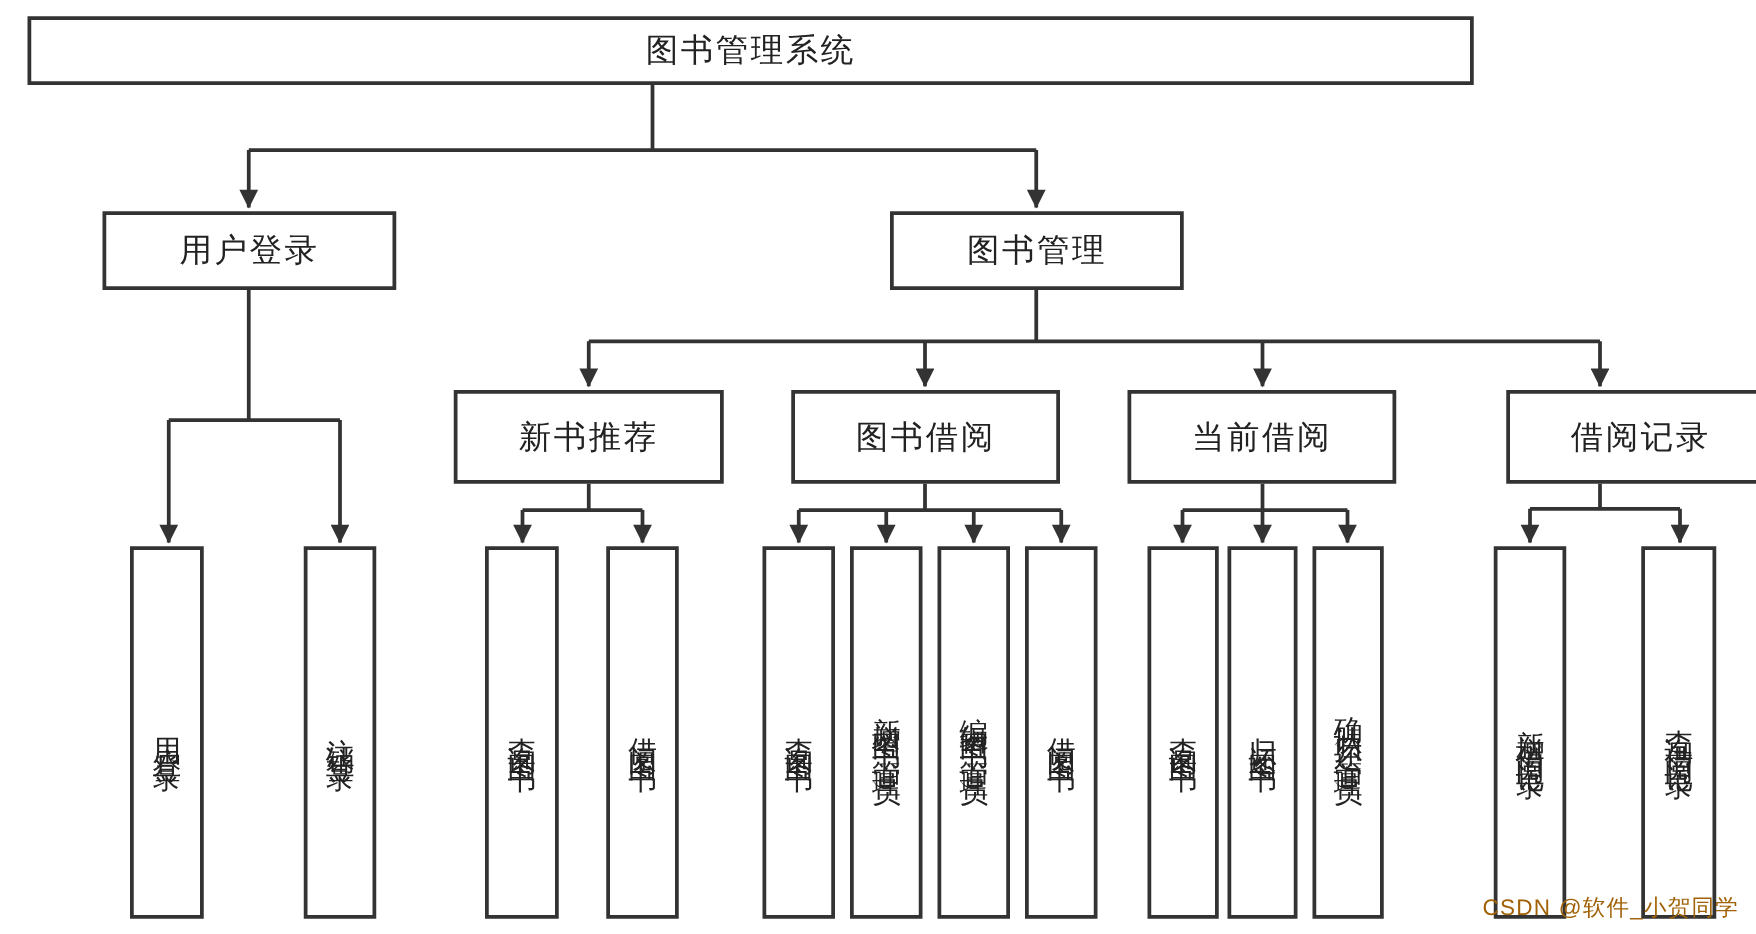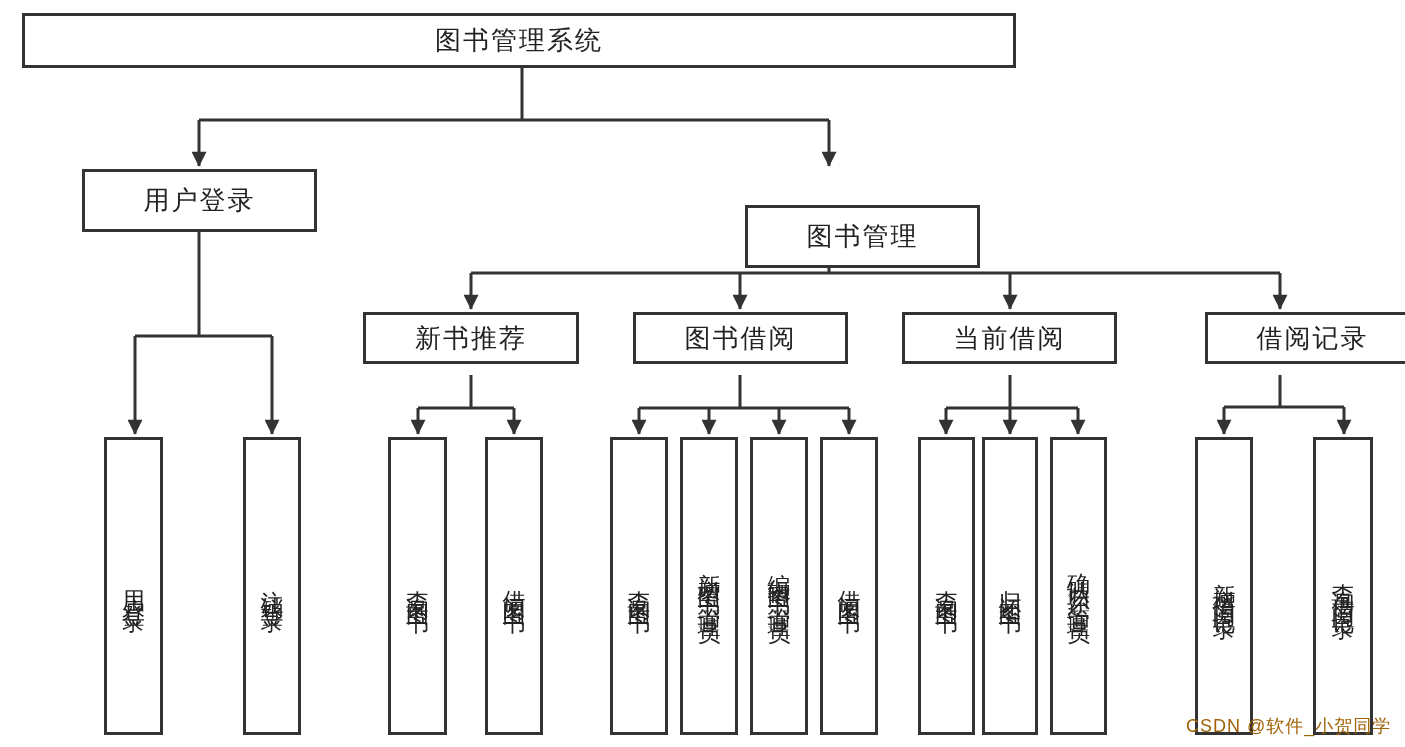--- a/index.html
+++ b/index.html
@@ -31,23 +31,23 @@
     display: flex;
     align-items: center;
     justify-content: center;
     color: #222222;
   }
   .hlabel {
     font-size: 26px;
     letter-spacing: 2px;
     white-space: nowrap;
   }
-  .root-box   { left: 22px;   top: 13px;  width: 994px; height: 55px; }
+  .root-box   { left: 22px;   top: 13px;  width: 1157px; height: 55px; }
   .lvl2-box   { top: 169px;   height: 63px; width: 235px; }
-  .lvl3-box   { top: 312px;   height: 52px; width: 215px; }
+  .lvl3-box   { top: 312px;   height: 75px; width: 215px; }
   .leaf-box   { top: 437px;   height: 298px; }
   .vlabel {
     writing-mode: vertical-rl;
     text-orientation: mixed;
     font-size: 23px;
     letter-spacing: 7px;
     line-height: 1;
     white-space: nowrap;
   }
   .watermark {
@@ -104,21 +104,21 @@
     <line x1="1344" y1="407" x2="1344" y2="434" stroke="#333333" stroke-width="3" marker-end="url(#ah)"></line>
   </svg>
 
   <div class="box root-box">
     <span class="hlabel">图书管理系统</span>
   </div>
 
   <div class="box lvl2-box" style="left:82px;">
     <span class="hlabel">用户登录</span>
   </div>
-  <div class="box lvl2-box" style="left:745px;margin-top:36px;">
+  <div class="box lvl2-box" style="left:712px;">
     <span class="hlabel">图书管理</span>
   </div>
 
   <div class="box lvl3-box" style="left:363px;width:216px;">
     <span class="hlabel">新书推荐</span>
   </div>
   <div class="box lvl3-box" style="left:633px;">
     <span class="hlabel">图书借阅</span>
   </div>
   <div class="box lvl3-box" style="left:902px;">

